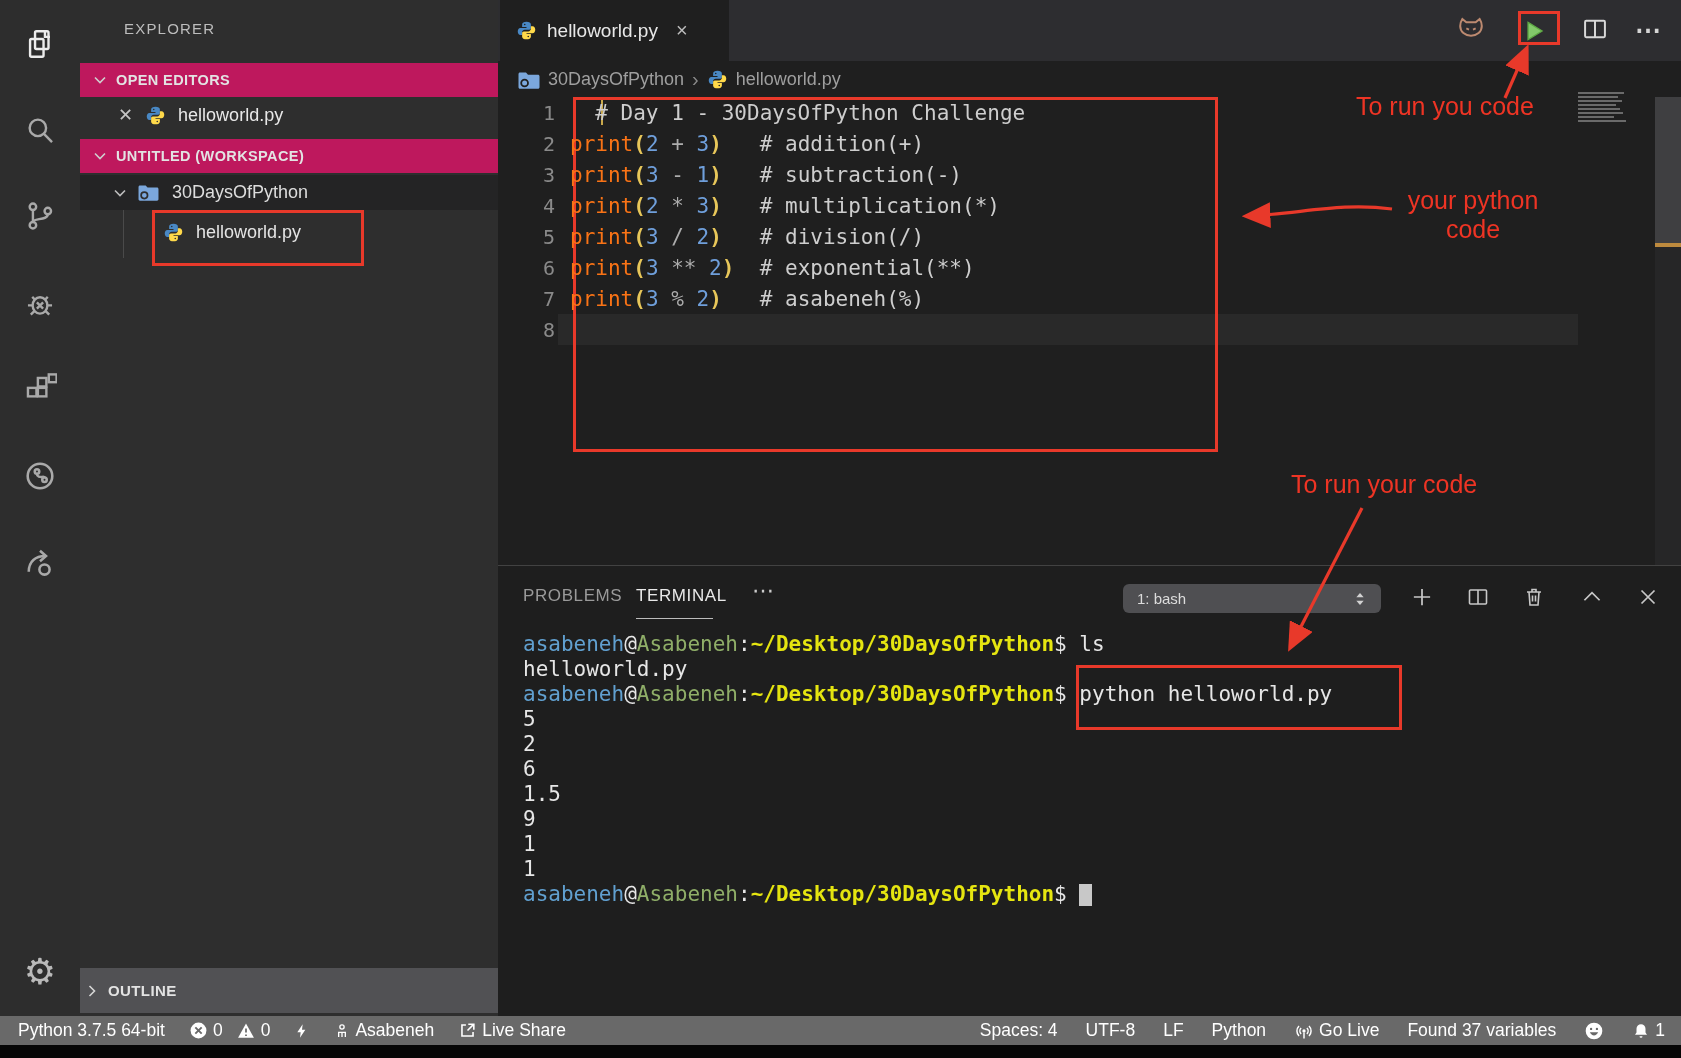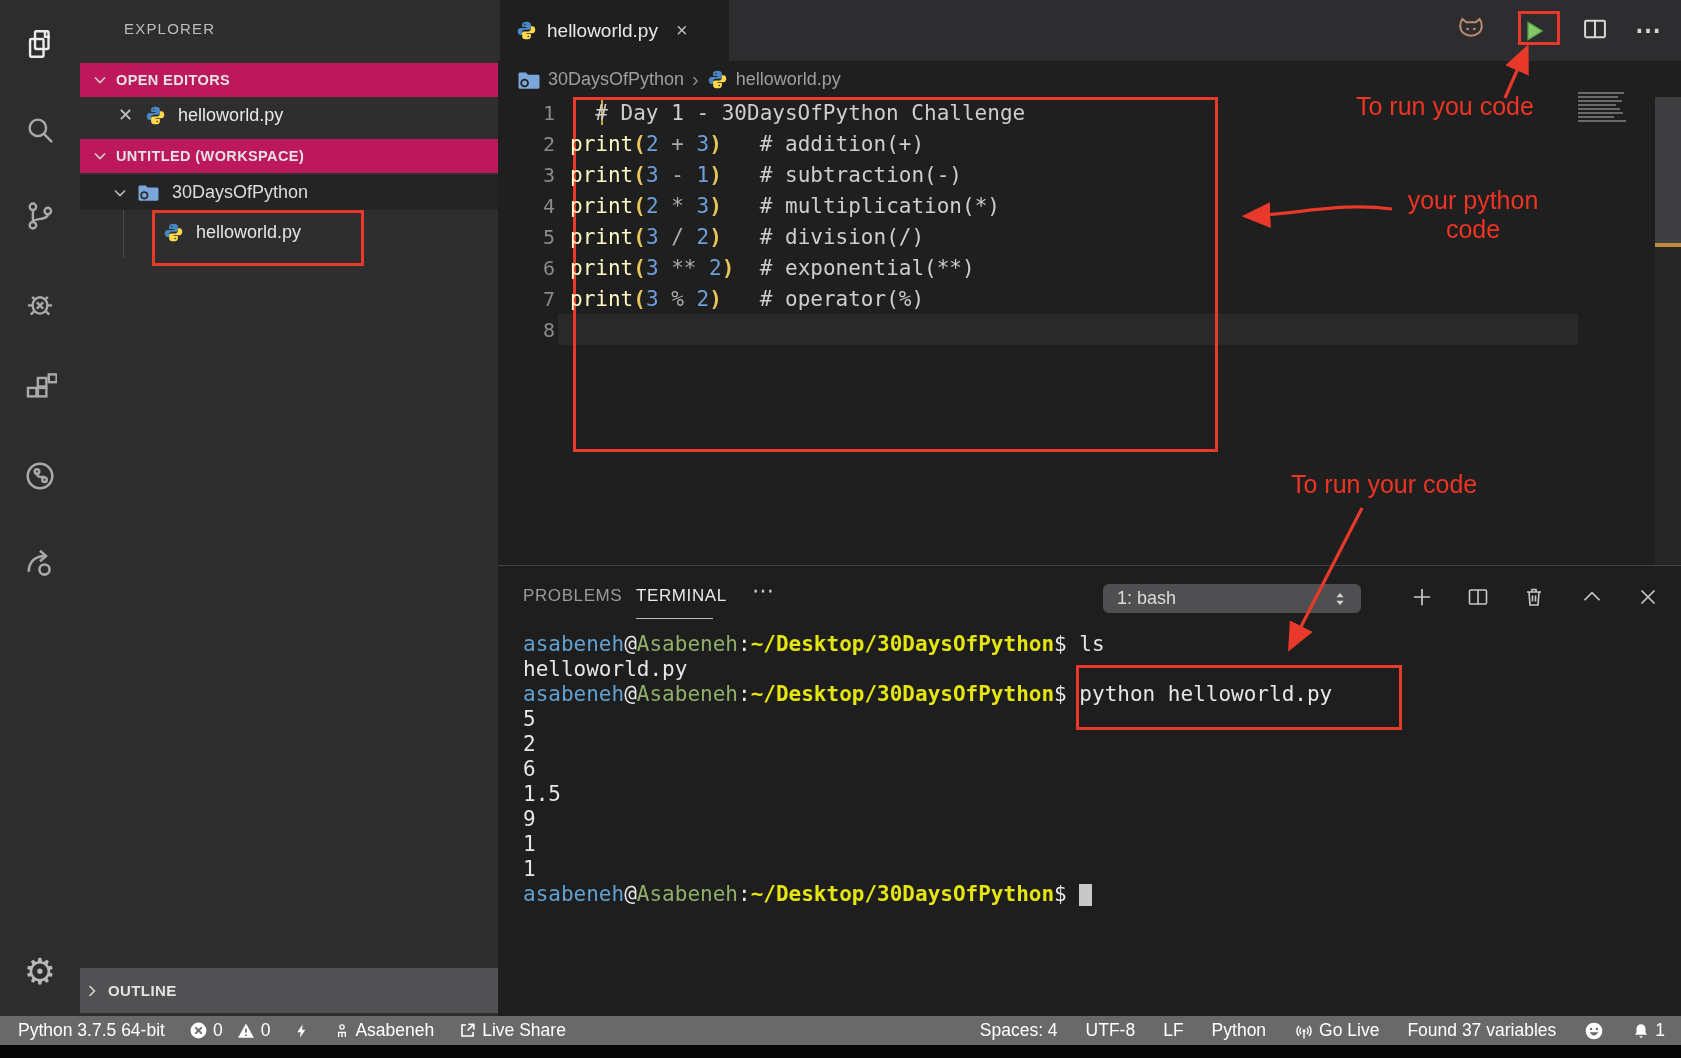--- a/index.html
+++ b/index.html
@@ -33,36 +33,36 @@
   #tab-active { position:absolute; left:2px; top:0; width:229px; height:61px; background:#1f1f1f; display:flex; align-items:center; gap:10px; padding-left:16px; color:#e8e8e8; font-size:19px; }
   #editor-actions { position:absolute; right:18px; top:0; height:61px; display:flex; align-items:center; gap:26px; }
   #breadcrumb { position:absolute; left:0; top:61px; width:1183px; height:36px; display:flex; align-items:center; gap:8px; padding-left:19px; color:#9f9f9f; font-size:18px; }
   .bc-sep { color:#8a8a8a; font-size:20px; }
 
   #code-area { position:absolute; left:0; top:97px; width:1183px; }
   .code-line { position:relative; height:31px; display:flex; align-items:center; font-family:"DejaVu Sans Mono", monospace; font-size:21px; white-space:pre; }
   .code-line .ln { width:57px; text-align:right; color:#8a8a8a; flex:0 0 auto; font-size:20px; }
   .code-line .code-content { padding-left:15px; position:relative; z-index:1; }
   .code-line.current::before { content:""; position:absolute; left:60px; right:103px; top:0; bottom:0; background:#292929; }
-  .k-func{color:#fef9c3} .k-paren{color:#e8c75a;font-weight:bold} .k-num{color:#6f9fdb} .k-op{color:#adadad} .k-comment{color:#cecece} .k-plain{color:#d4d4d4}
+  .k-func{color:#f97316} .k-paren{color:#e8c75a;font-weight:bold} .k-num{color:#6f9fdb} .k-op{color:#adadad} .k-comment{color:#cecece} .k-plain{color:#d4d4d4}
   #cursor-bar { position:absolute; left:103px; top:3px; width:2px; height:25px; background:#c9a84c; }
 
   #minimap { position:absolute; left:1080px; top:92px; width:50px; height:28px; }
   #minimap div { height:2px; margin-bottom:2px; background:#6a6a6a; }
   #scroll-track { position:absolute; left:1157px; top:97px; width:26px; height:468px; background:#262627; }
   #scroll-slider { position:absolute; left:0; top:0; width:26px; height:148px; background:#3f3f41; }
   #scroll-marker { position:absolute; left:0; top:146px; width:26px; height:4px; background:#bd8a3e; }
 
   
   #panel { position:absolute; left:498px; top:565px; width:1183px; height:451px; background:#1e1e1e; border-top:1px solid #424242; }
   .panel-tab { position:absolute; top:20px; font-size:17px; letter-spacing:0.6px; color:#9a9a9a; }
   .panel-tab.active { color:#e9e9e9; }
   #tab-terminal-underline { position:absolute; left:138px; top:52px; width:77px; height:1px; background:#bcbcbc; }
   #panel-more { position:absolute; left:254px; top:12px; color:#cccccc; font-size:22px; letter-spacing:2px; }
-  #shell-select { position:absolute; left:605px; top:18px; width:258px; height:29px; background:#4f4f52; border-radius:6px; display:flex; align-items:center; color:#dcdcdc; font-size:18px; padding-left:14px; }
+  #shell-select { position:absolute; left:625px; top:18px; width:258px; height:29px; background:#4f4f52; border-radius:6px; display:flex; align-items:center; color:#dcdcdc; font-size:15px; padding-left:14px; }
   #shell-select svg { position:absolute; right:10px; top:4px; }
   .panel-icon { position:absolute; top:16px; width:30px; height:30px; display:flex; align-items:center; justify-content:center; }
   .panel-icon svg { stroke:#c8c8c8; fill:none; stroke-width:1.6; }
 
   #terminal { position:absolute; left:25px; top:66px; font-family:"DejaVu Sans Mono", monospace; font-size:21px; color:#e6e6e6; }
   .t-line { height:25px; white-space:pre; }
   .t-user{color:#61a0d0} .t-host{color:#8fae68} .t-path{color:#e5e510;font-weight:bold} .t-plain{color:#e6e6e6}
   .t-cursor { display:inline-block; width:13px; height:22px; background:#c8c8c8; vertical-align:text-bottom; }
 
   
@@ -264,21 +264,21 @@
     </div>
 
     <div id="code-area">
       <div id="code-lines">
           <div class="code-line"><span class="ln">1</span><span class="code-content"><span class="k-plain">  </span><span class="k-comment"># Day 1 - 30DaysOfPython Challenge</span></span></div>
           <div class="code-line"><span class="ln">2</span><span class="code-content"><span class="k-func">print</span><span class="k-paren">(</span><span class="k-num">2</span><span class="k-op"> + </span><span class="k-num">3</span><span class="k-paren">)</span><span class="k-plain">   </span><span class="k-comment"># addition(+)</span></span></div>
           <div class="code-line"><span class="ln">3</span><span class="code-content"><span class="k-func">print</span><span class="k-paren">(</span><span class="k-num">3</span><span class="k-op"> - </span><span class="k-num">1</span><span class="k-paren">)</span><span class="k-plain">   </span><span class="k-comment"># subtraction(-)</span></span></div>
           <div class="code-line"><span class="ln">4</span><span class="code-content"><span class="k-func">print</span><span class="k-paren">(</span><span class="k-num">2</span><span class="k-op"> * </span><span class="k-num">3</span><span class="k-paren">)</span><span class="k-plain">   </span><span class="k-comment"># multiplication(*)</span></span></div>
           <div class="code-line"><span class="ln">5</span><span class="code-content"><span class="k-func">print</span><span class="k-paren">(</span><span class="k-num">3</span><span class="k-op"> / </span><span class="k-num">2</span><span class="k-paren">)</span><span class="k-plain">   </span><span class="k-comment"># division(/)</span></span></div>
           <div class="code-line"><span class="ln">6</span><span class="code-content"><span class="k-func">print</span><span class="k-paren">(</span><span class="k-num">3</span><span class="k-op"> ** </span><span class="k-num">2</span><span class="k-paren">)</span><span class="k-plain">  </span><span class="k-comment"># exponential(**)</span></span></div>
-          <div class="code-line"><span class="ln">7</span><span class="code-content"><span class="k-func">print</span><span class="k-paren">(</span><span class="k-num">3</span><span class="k-op"> % </span><span class="k-num">2</span><span class="k-paren">)</span><span class="k-plain">   </span><span class="k-comment"># operator(%)</span></span></div>
+          <div class="code-line"><span class="ln">7</span><span class="code-content"><span class="k-func">print</span><span class="k-paren">(</span><span class="k-num">3</span><span class="k-op"> % </span><span class="k-num">2</span><span class="k-paren">)</span><span class="k-plain">   </span><span class="k-comment"># asabeneh(%)</span></span></div>
           <div class="code-line current"><span class="ln">8</span></div>
         </div>
       <div id="cursor-bar"></div>
     </div>
 
     <div id="minimap">
       <div style="width:46px"></div>
         <div style="width:40px"></div>
         <div style="width:44px"></div>
         <div style="width:38px"></div>

